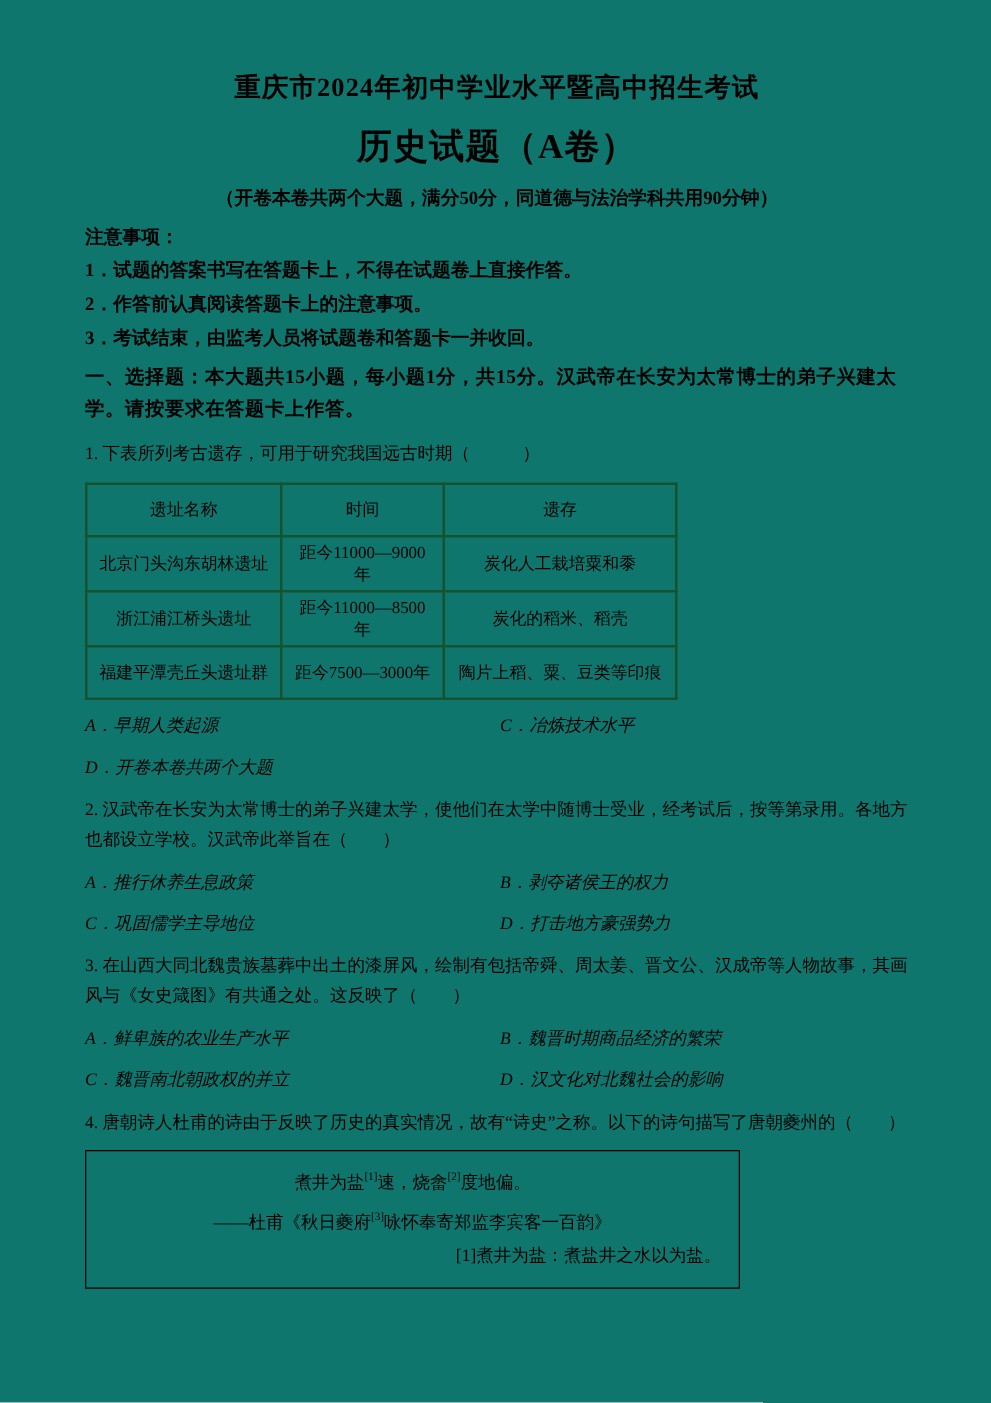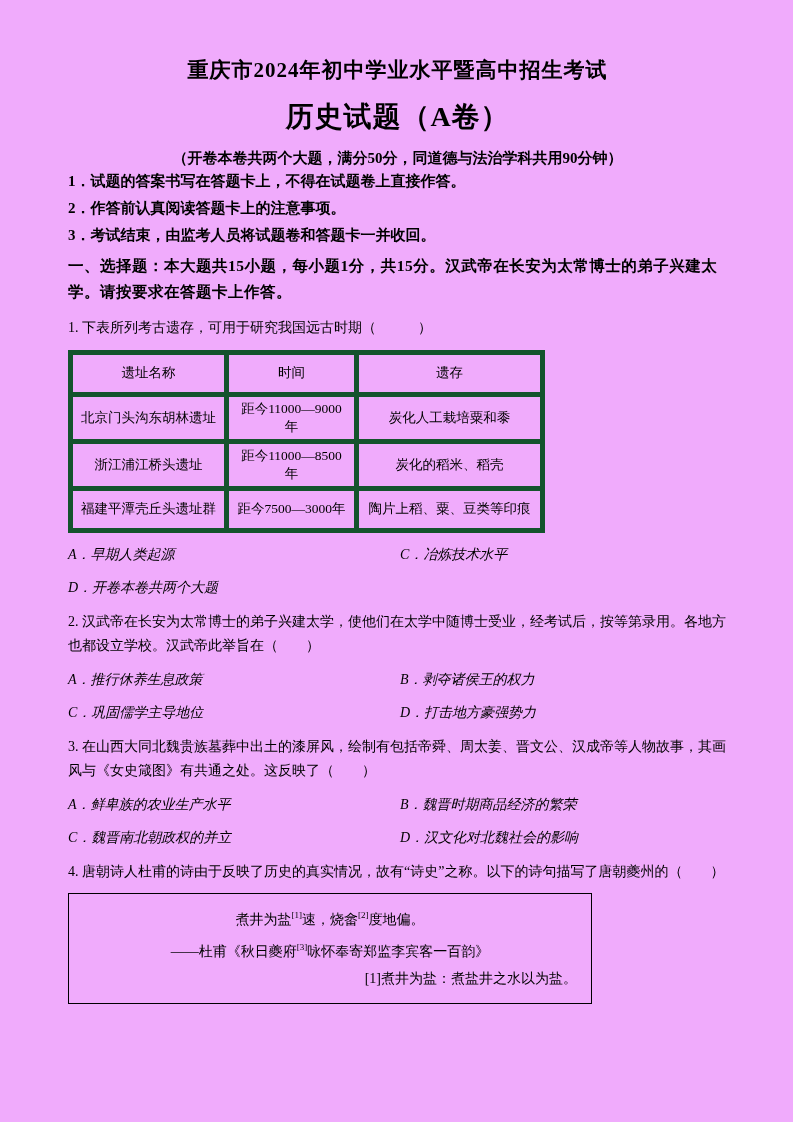--- a/index.html
+++ b/index.html
@@ -1,35 +1,35 @@
 <!DOCTYPE html>
 <html><head>
 <meta charset="utf-8">
 <style>
   * { margin:0; padding:0; box-sizing:border-box; }
   html,body { background:#ffffff; }
   .page {
     position:relative;
     width:793px; height:1122px;
     margin:0 auto;
-    background:#f0abfc;
+    background:#0f766e;
     color:#000000;
     font-family:"Liberation Serif","DejaVu Serif",serif;
     padding:56px 66px 0 68px;
     overflow:hidden;
   }
   .title { font-size:21px; font-weight:700; text-align:center; letter-spacing:1px; }
   .subtitle { font-size:28px; font-weight:700; text-align:center; margin-top:14px; letter-spacing:1px; }
   .info { font-size:15px; font-weight:700; text-align:center; margin-top:13px; }
   .bold-line { font-size:15px; font-weight:700; line-height:1.8; }
   .notes-heading { margin-top:9px; }
   .section-heading { font-size:15.5px; font-weight:700; line-height:1.66; letter-spacing:0.5px; margin-top:4px; }
   .q-stem { font-size:14px; line-height:1.72; margin-top:12px; }
   .qtable { border-collapse:collapse; margin-top:9px; font-size:13.5px; }
-  .qtable th, .qtable td { border:5px solid #14532d; height:42px; padding:3px 8px; font-weight:400; }
+  .qtable th, .qtable td { border:2px solid #14532d; height:42px; padding:3px 8px; font-weight:400; }
   .qtable th { text-align:center; }
   .td-left { text-align:left; }
   .td-center { text-align:center; }
   .tw1 { width:156px;text-align:center; }
   .tw2 { width:130px; }
   .tw3 { width:186px; }
   .options {
     display:grid;
     grid-template-columns:332px auto;
     margin-top:11px;
@@ -53,20 +53,21 @@
 </style>
 </head>
 <body>
 
 <div class="page">
 
   <h1 class="title">重庆市2024年初中学业水平暨高中招生考试</h1>
   <h2 class="subtitle">历史试题（A卷）</h2>
   <div class="info">（开卷本卷共两个大题，满分50分，同道德与法治学科共用90分钟）</div>
 
+  <div class="bold-line notes-heading">注意事项：</div>
   <div class="bold-line">1．试题的答案书写在答题卡上，不得在试题卷上直接作答。</div>
   <div class="bold-line">2．作答前认真阅读答题卡上的注意事项。</div>
   <div class="bold-line">3．考试结束，由监考人员将试题卷和答题卡一并收回。</div>
 
   <div class="section-heading">一、选择题：本大题共15小题，每小题1分，共15分。汉武帝在长安为太常博士的弟子兴建太学。请按要求在答题卡上作答。</div>
 
   <div class="q-stem">1. 下表所列考古遗存，可用于研究我国远古时期（　　　）</div>
 
   <table class="qtable">
     <tbody>

